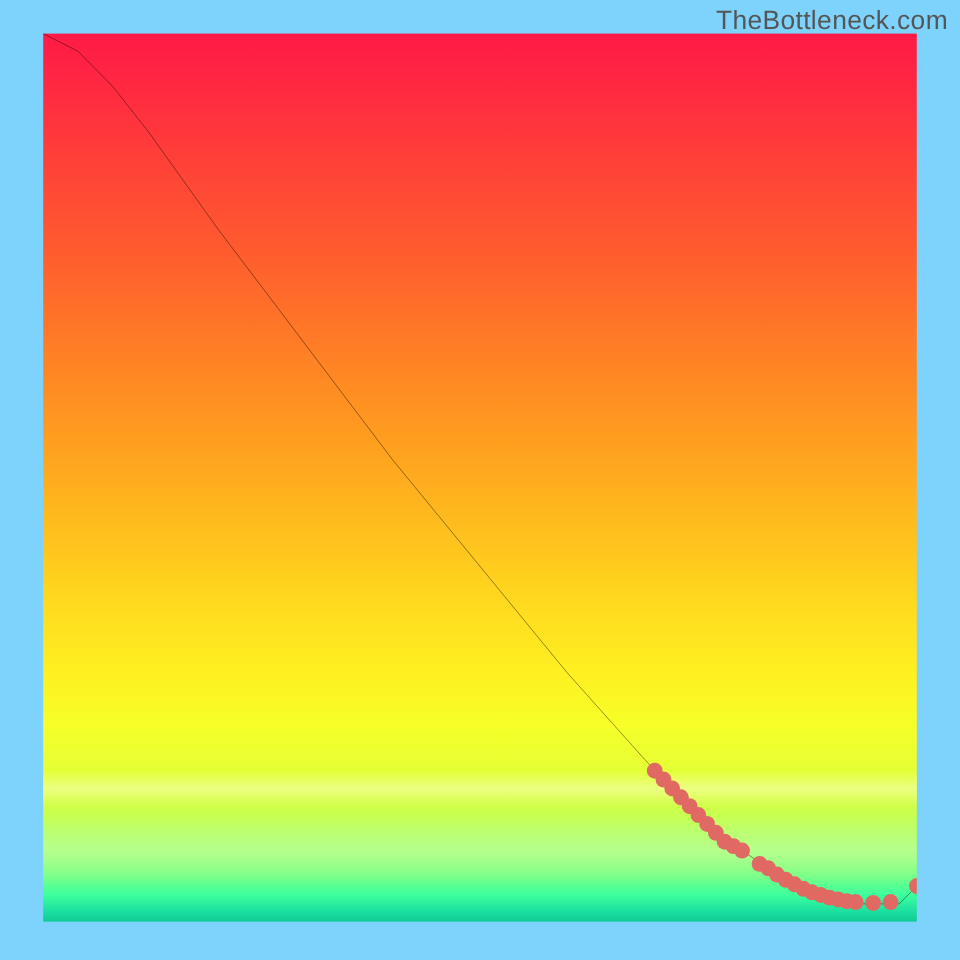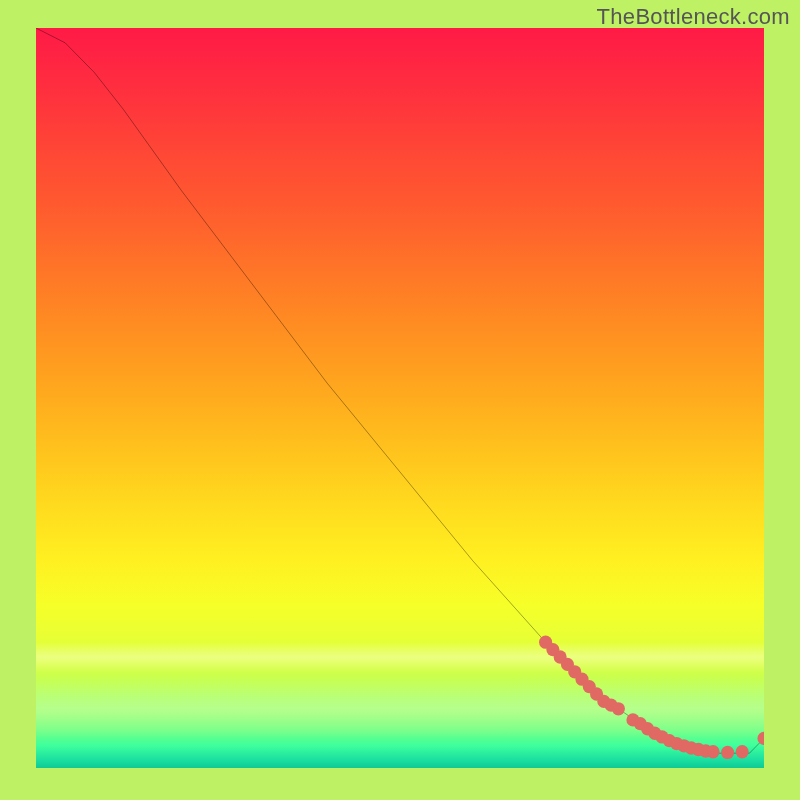--- a/index.html
+++ b/index.html
@@ -8,21 +8,21 @@
     width: 800px;
     height: 800px;
     background: #000;
     font-family: Arial, Helvetica, sans-serif;
     overflow: hidden;
   }
   .frame {
     position: relative;
     width: 800px;
     height: 800px;
-    background: #bef264;
+    background: #7dd3fc;
   }
   .watermark {
     position: absolute;
     top: 4px;
     right: 10px;
     color: #555;
     font-size: 22px;
     font-weight: 500;
     letter-spacing: 0.3px;
     z-index: 20;

